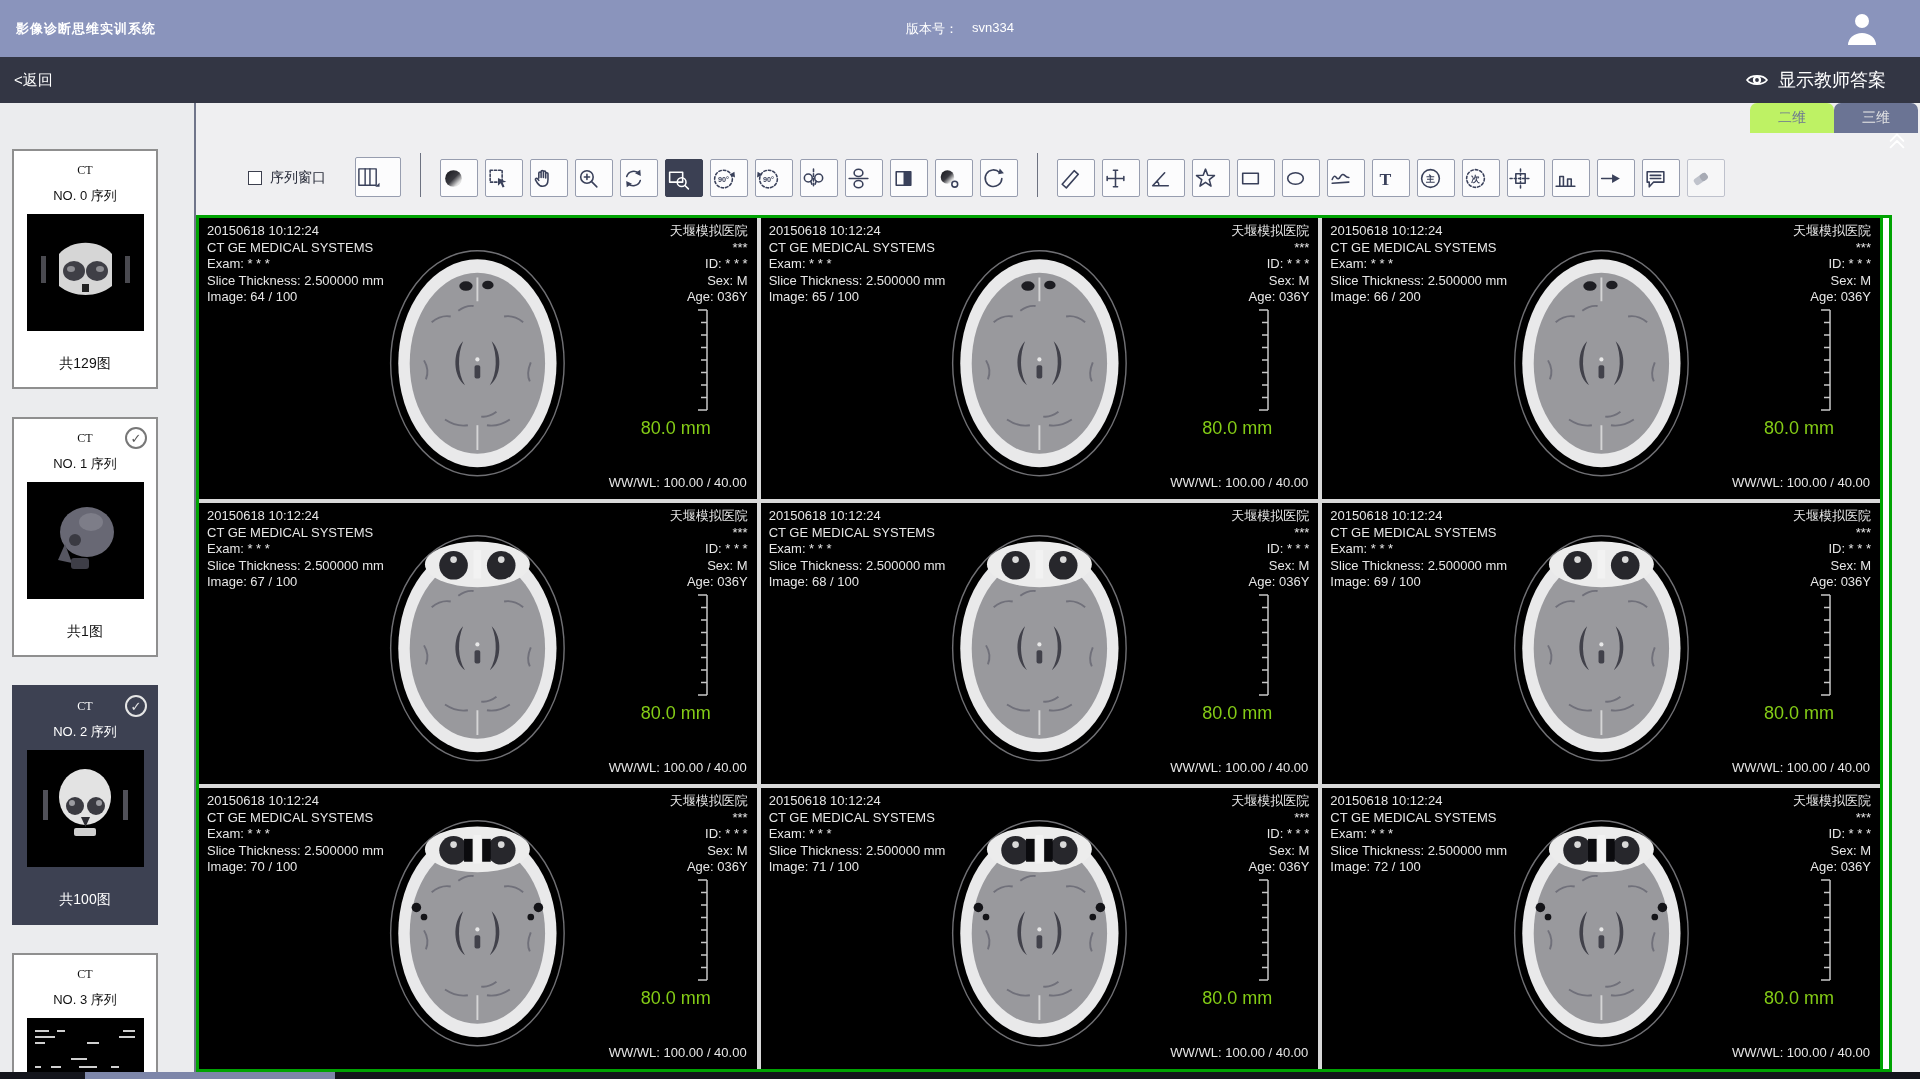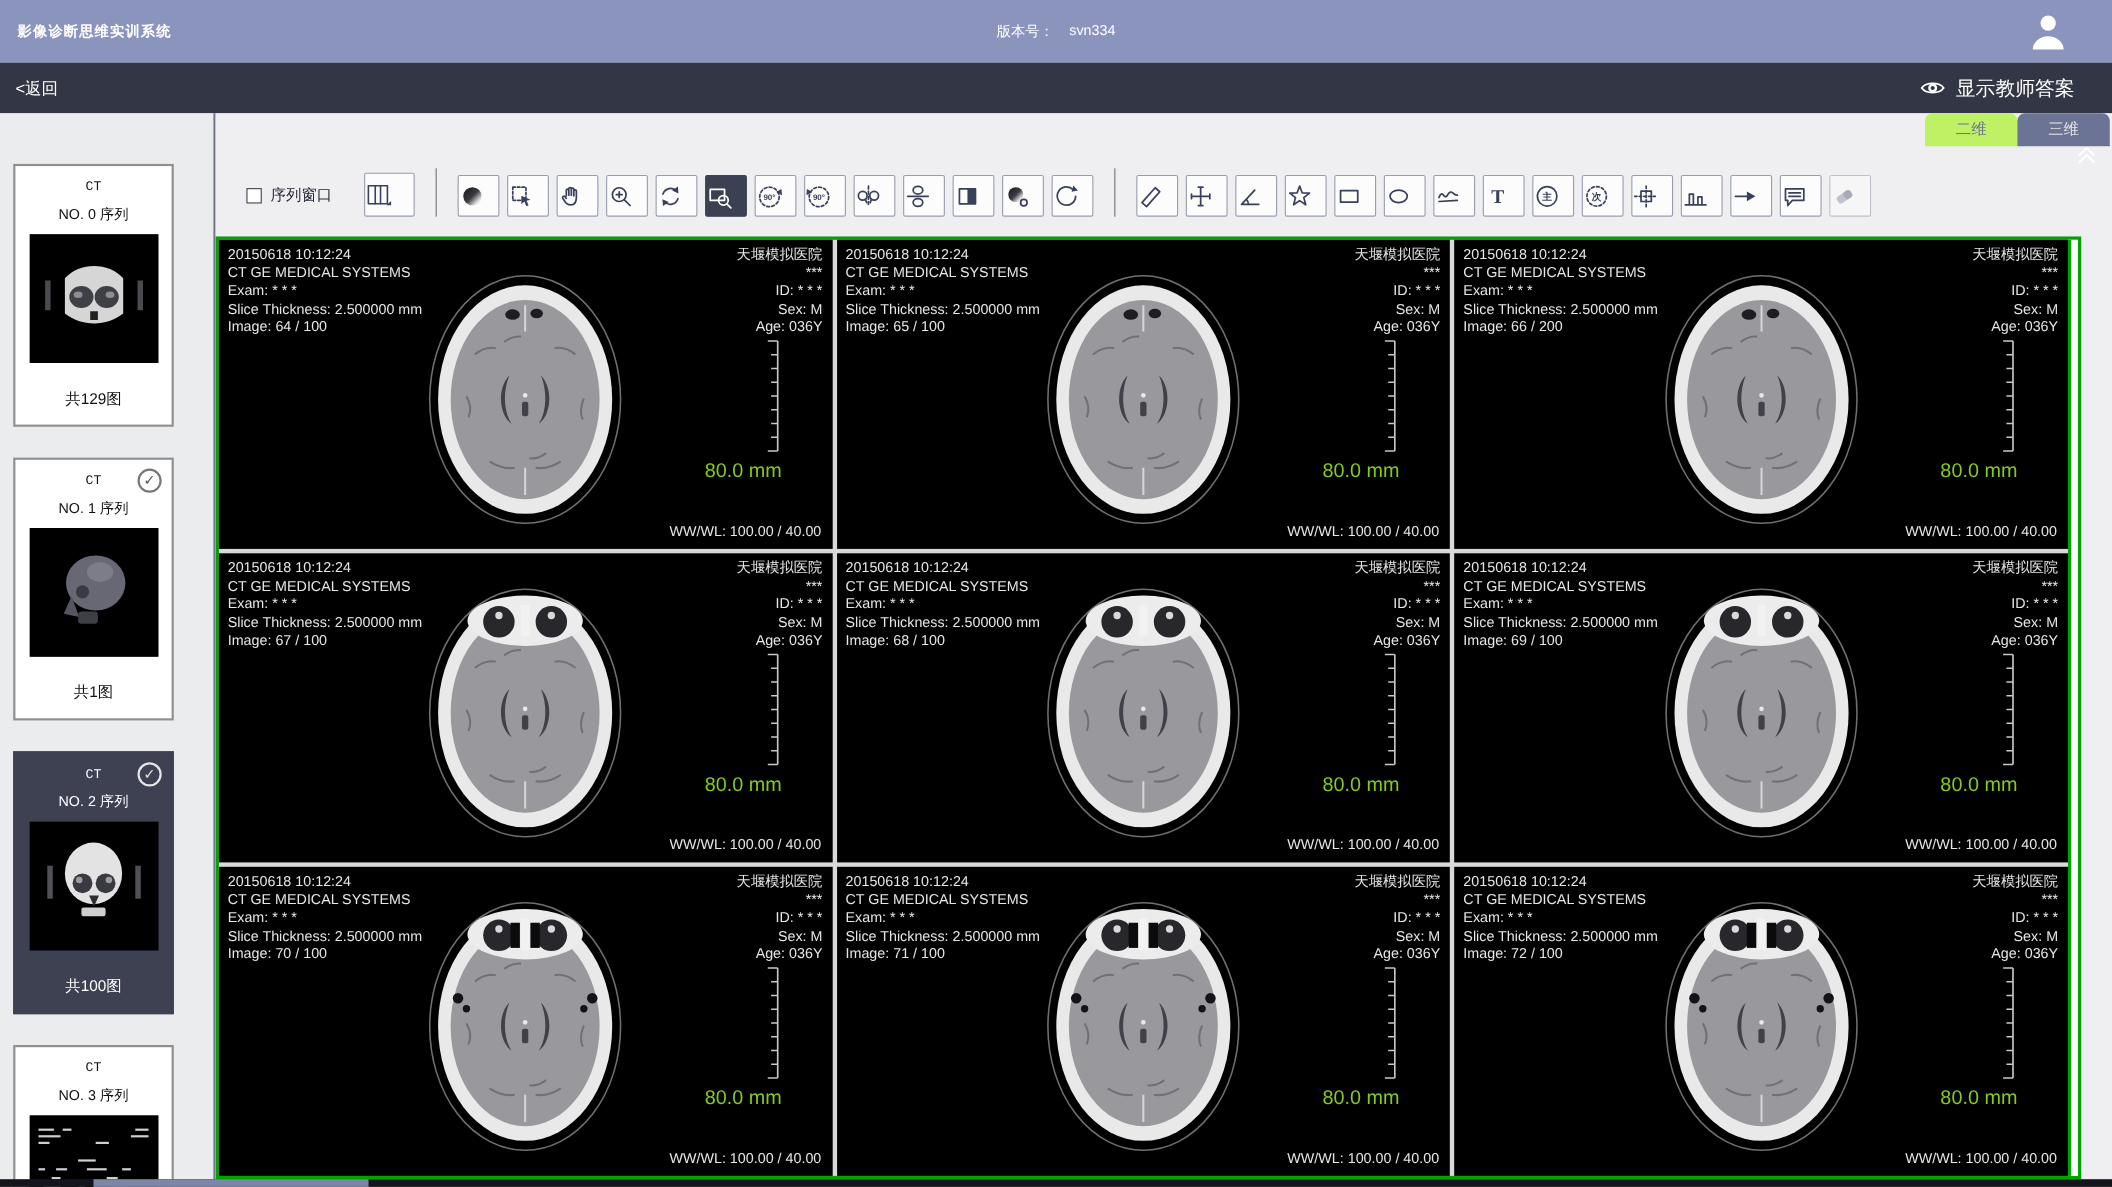--- a/index.html
+++ b/index.html
@@ -19,39 +19,39 @@
 
   
   .body{display:flex;height:969px;position:relative}
   .sidebar{width:194px;background:#ebecee;padding-top:46px;flex:0 0 194px}
   .vdiv{width:2px;background:#70758a;flex:0 0 2px}
   .content{flex:1;position:relative;background:#efeff1}
 
   
   .card{width:146px;margin:0 0 28px 12px;background:#fff;border:2px solid #8f8f8f;
         text-align:center;padding:12px 0 14px;position:relative;color:#111;cursor:pointer}
-  .card .mod{font-family:Liberation Mono, monospace;font-size:12px;margin-bottom:9px}
+  .card .mod{font-family:Liberation Serif, serif;font-size:12px;margin-bottom:9px}
   .card .ser{font-family:Liberation Sans, sans-serif;font-size:13px;margin-bottom:9px}
   .card .thumb{width:117px;height:117px;display:block;margin:0 auto;background:#000}
   .card .cnt{margin-top:24px;font-size:14px}
   .card.selected{background:#3d4152;border-color:#3d4152;color:#fff}
   .chkmark{position:absolute;top:8px;right:9px;width:22px;height:22px;border:2px solid #777;
            border-radius:50%;display:flex;align-items:center;justify-content:center;
            font-size:13px;font-weight:bold;color:#555;background:#fff}
   .card.selected .chkmark{background:transparent;border-color:#e6e6e6;color:#e6e6e6}
 
   
   .tabs{position:absolute;top:0;right:2px;display:flex;height:30px;z-index:3}
   .tab{width:84px;display:flex;align-items:center;justify-content:center;font-size:14px;
        border-radius:7px 7px 0 0;cursor:pointer}
   .tab.active{background:#bef264;color:#6b7494}
   .tab.inactive{background:#6b7494;color:#e5e5e5}
 
   
-  .toolbar{height:112px;display:flex;align-items:flex-end;padding:0 0 18px 28px;gap:7px;position:relative}
+  .toolbar{height:112px;display:flex;align-items:flex-end;padding:0 0 18px 52px;gap:7px;position:relative}
   .chk-row{display:flex;align-items:center;gap:8px;margin:0 22px 10px 0;font-size:14px;color:#262a38}
   .checkbox{width:14px;height:14px;border:1px solid #3c3f4e;background:#fff;cursor:pointer}
   .tbtn{width:38px;height:38px;border:1px solid #979daf;border-radius:2px;background:#fcfcfd;
         display:flex;align-items:center;justify-content:flex-start;cursor:pointer;flex:0 0 auto}
   .tbtn svg{width:25px;height:25px;overflow:visible}
   .tbtn.wide{width:46px;height:40px}
   .tbtn.active{background:#3b4053;border-color:#3b4053}
   .tbtn.disabled{opacity:.55}
   .sep{width:1px;height:44px;background:#6d7281;margin:0 12px;align-self:flex-end;flex:0 0 1px}
   .ic{stroke:#39405a;fill:none;stroke-width:1.5;stroke-linecap:round;stroke-linejoin:round}

